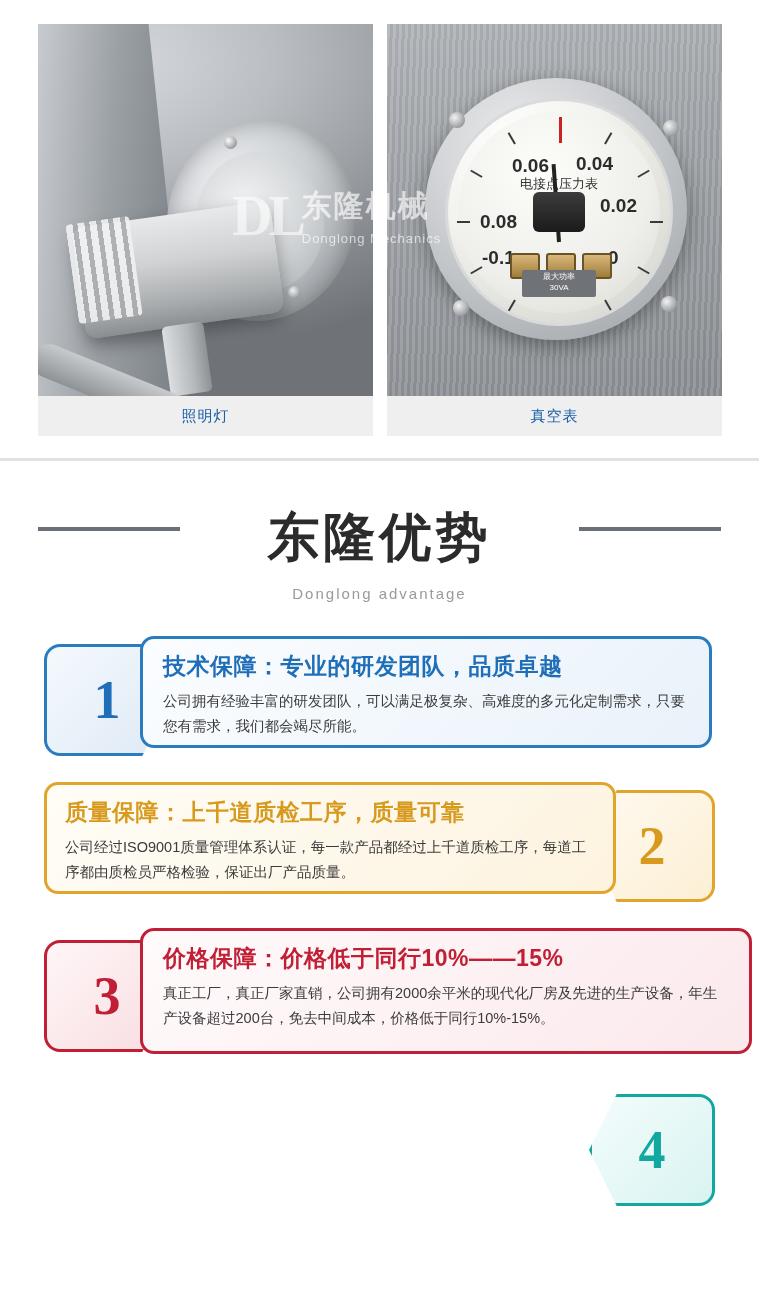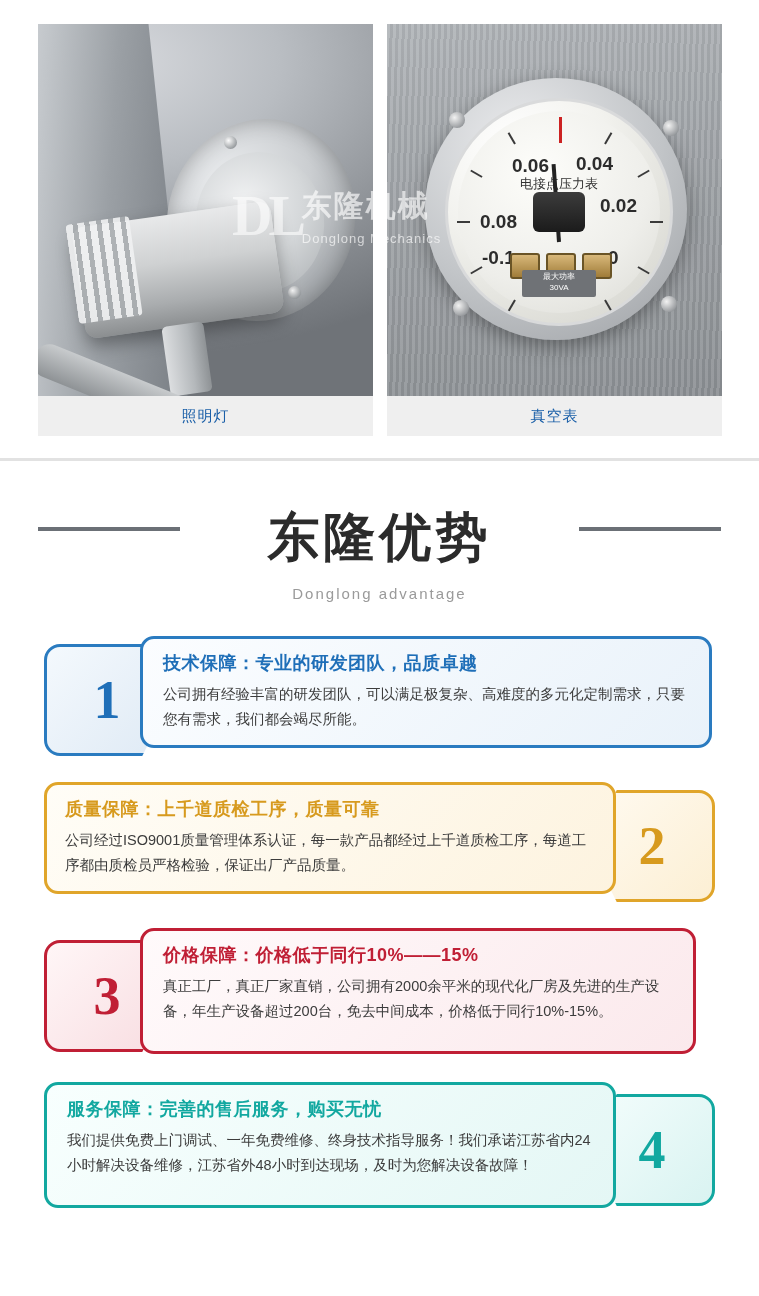--- a/index.html
+++ b/index.html
@@ -322,21 +322,21 @@
   }
   .adv-box {
     position: absolute;
     top: 0;
     height: 112px;
     border-radius: 14px;
     padding: 12px 20px 0 20px;
     box-sizing: border-box;
   }
   .adv-h {
-    font-size: 18px;
+    font-size: 23px;
     font-weight: bold;
     letter-spacing: .5px;
     margin-bottom: 7px;
   }
   .adv-p {
     font-size: 14.5px;
     color: #3c3c3c;
     line-height: 25px;
   }
 
@@ -379,21 +379,21 @@
   .i3 .adv-num {
     left: 0;
     color: #c01f35;
     background: linear-gradient(135deg, #fff6f7, #f8dde1);
     border: 3px solid #c01f35;
     border-radius: 16px;
     clip-path: polygon(0 0, 78% 0, 100% 50%, 78% 100%, 0 100%);
     width: 120px;
   }
   .i3 .adv-box {
-    left: 96px; width: 556px;
+    left: 96px; width: 612px;
     border: 3px solid #c01f35;
     background: linear-gradient(135deg, #fffafb, #fbe9ec);
   }
   .i3 .adv-h { color: #c01f35; }
 
   
   .i4 .adv-num {
     right: 0;
     color: #12a8a0;
     background: linear-gradient(135deg, #f3fdfc, #d9f3f1);
@@ -522,20 +522,16 @@
     <div class="adv-item i3 tall">
       <div class="adv-num">3</div>
       <div class="adv-box">
         <div class="adv-h">价格保障：价格低于同行10%——15%</div>
         <div class="adv-p">真正工厂，真正厂家直销，公司拥有2000余平米的现代化厂房及先进的生产设备，年生产设备超过200台，免去中间成本，价格低于同行10%-15%。</div>
       </div>
     </div>
 
     <div class="adv-item i4 tall">
       <div class="adv-num">4</div>
-      <div class="adv-box">
-        <div class="adv-h">服务保障：完善的售后服务，购买无忧</div>
-        <div class="adv-p">我们提供免费上门调试、一年免费维修、终身技术指导服务！我们承诺江苏省内24小时解决设备维修，江苏省外48小时到达现场，及时为您解决设备故障！</div>
-      </div>
     </div>
 
   </div>
 </div>
 
 </body></html>

